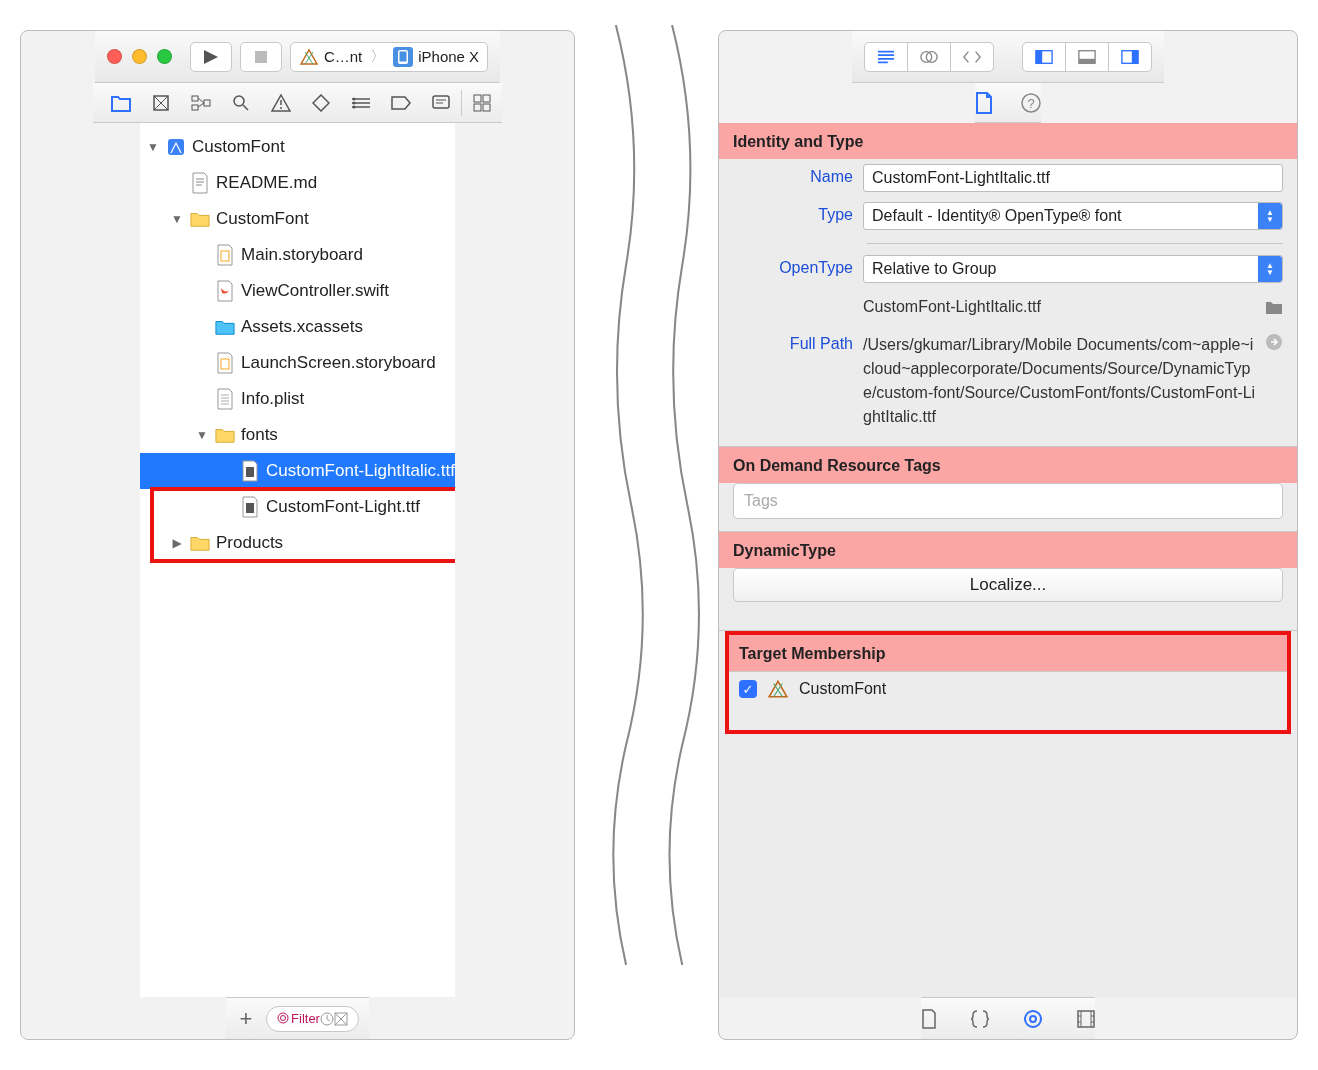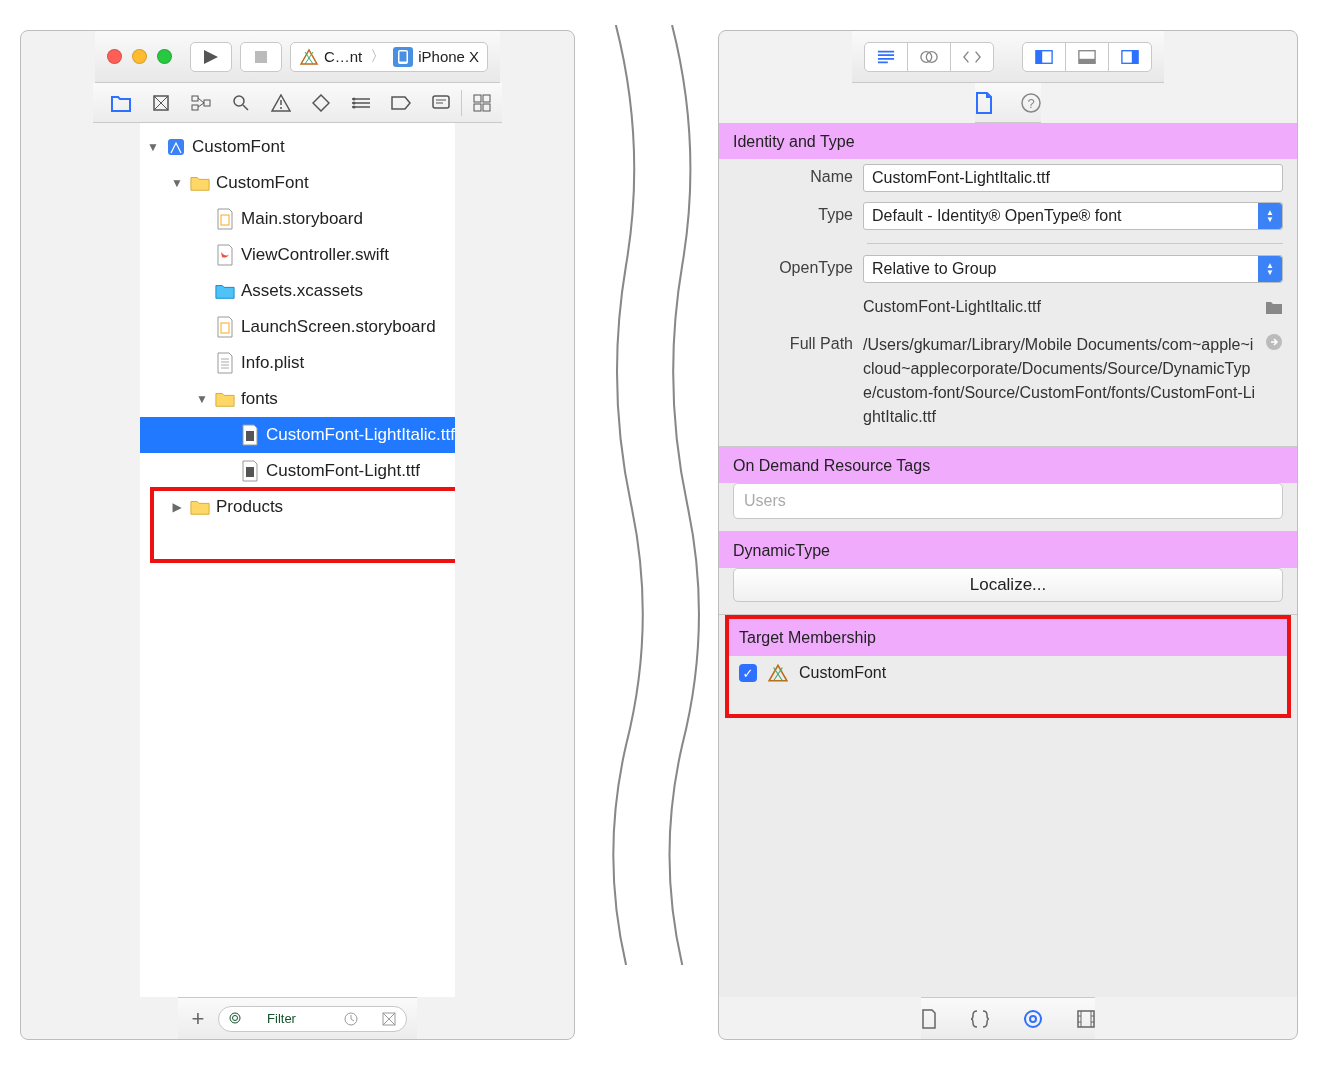--- a/index.html
+++ b/index.html
@@ -149,22 +149,22 @@
   gap: 10px;
 }
 .filter-input {
   flex: 1;
   height: 26px;
   border: 1px solid #c8c8c8;
   border-radius: 13px;
   background: #fff;
   display: flex; align-items: center;
   padding: 0 10px;
-  gap: 24px;
-  color: #14532d;
+  gap: 0;
+  color: #be185d;
 }
 .plus-btn { font-size: 22px; color: #666; width: 20px; text-align: center; }
 
 
 .inspector-tabs {
   height: 40px;
   background: linear-gradient(#fafafa,#ececec);
   border-bottom: 1px solid #c9c9c9;
   display: flex;
   align-items: center;
@@ -172,35 +172,35 @@
   gap: 28px;
 }
 .insp-body {
   flex: 1;
   background: #ececec;
   overflow: auto;
   font-size: 16px;
   position: relative;
 }
 .section-header {
-  font-weight: 400;
+  font-weight: 700;
   font-size: 16px;
   padding: 10px 14px 8px;
-  background: #f0abfc;
+  background: #fca5a5;
 }
 .section-row {
   display: flex;
   padding: 5px 14px;
   align-items: flex-start;
   gap: 10px;
 }
 .section-row .label {
   width: 120px;
   text-align: right;
-  color: #404040;
+  color: #1d4ed8;
   padding-top: 4px;
   flex-shrink: 0;
 }
 .section-row .val { flex: 1; }
 .text-field, .select-field {
   width: 100%;
   height: 28px;
   border: 1px solid #bdbdbd;
   background: #fff;
   border-radius: 3px;
@@ -226,21 +226,21 @@
 .tags-box {
   margin: 0 14px 12px;
   height: 36px;
   border: 1px solid #c8c8c8;
   background: #fff;
   border-radius: 5px;
   display: flex; align-items: center; padding: 0 10px;
   color: #aaa;
 }
 .localize-btn {
-  margin: 0 14px 12px;
+  margin: 0 14px 28px;
   height: 34px;
   border: 1px solid #c8c8c8;
   background: linear-gradient(#fff,#f0f0f0);
   border-radius: 5px;
   display: flex; align-items: center; justify-content: center;
   font-size: 17px;
 }
 .target-box {
   border: 4px solid #e11;
   margin: 0 6px 10px 6px;
@@ -380,20 +380,30 @@
     <div class="tree" id="tree" style="position: relative;">
         <div class="tree-row indent-0">
           <span class="disclosure">▼</span>
           <span class="file-ico">
             <svg width="20" height="20" viewBox="0 0 20 20">
               <rect x="2" y="2" width="16" height="16" rx="3" fill="#3b82f6"></rect>
               <path d="M5 16 L10 6 L15 16" stroke="#fff" stroke-width="1.2" fill="none"></path>
             </svg>
           </span>
           <span>CustomFont</span>
+        </div>
+        <div class="tree-row indent-1">
+          <span class="disclosure"></span>
+          <span class="file-ico">
+            <svg width="18" height="22" viewBox="0 0 18 22">
+              <path d="M2 1 L13 1 L16 4 L16 21 L2 21 Z" fill="#fff" stroke="#999"></path>
+              <path d="M5 7 L13 7 M5 10 L13 10 M5 13 L11 13" stroke="#888"></path>
+            </svg>
+          </span>
+          <span>README.md</span>
         </div>
         <div class="tree-row indent-1">
           <span class="disclosure">▼</span>
           <span class="file-ico">
             <svg width="22" height="18" viewBox="0 0 22 18">
               <path d="M1 3 L8 3 L10 5 L21 5 L21 17 L1 17 Z" fill="#ffd766" stroke="#d4a82f"></path>
             </svg>
           </span>
           <span>CustomFont</span>
         </div>
@@ -629,21 +639,21 @@
                 <path d="M6 9 L11 9 M9 6 L12 9 L9 12" stroke="#fff" stroke-width="1.5" fill="none"></path>
               </svg>
           </div>
         </div>
       </div>
 
       <div class="hr-full" style="margin-top:10px"></div>
 
       <div class="section-header">On Demand Resource Tags</div>
       <div class="tags-box">
-        <span>Users</span>
+        <span>Tags</span>
       </div>
 
       <div class="hr-full"></div>
 
       <div class="section-header">DynamicType</div>
       <div class="localize-btn">
         <span>Localize...</span>
       </div>
 
       <div class="hr-full"></div>

